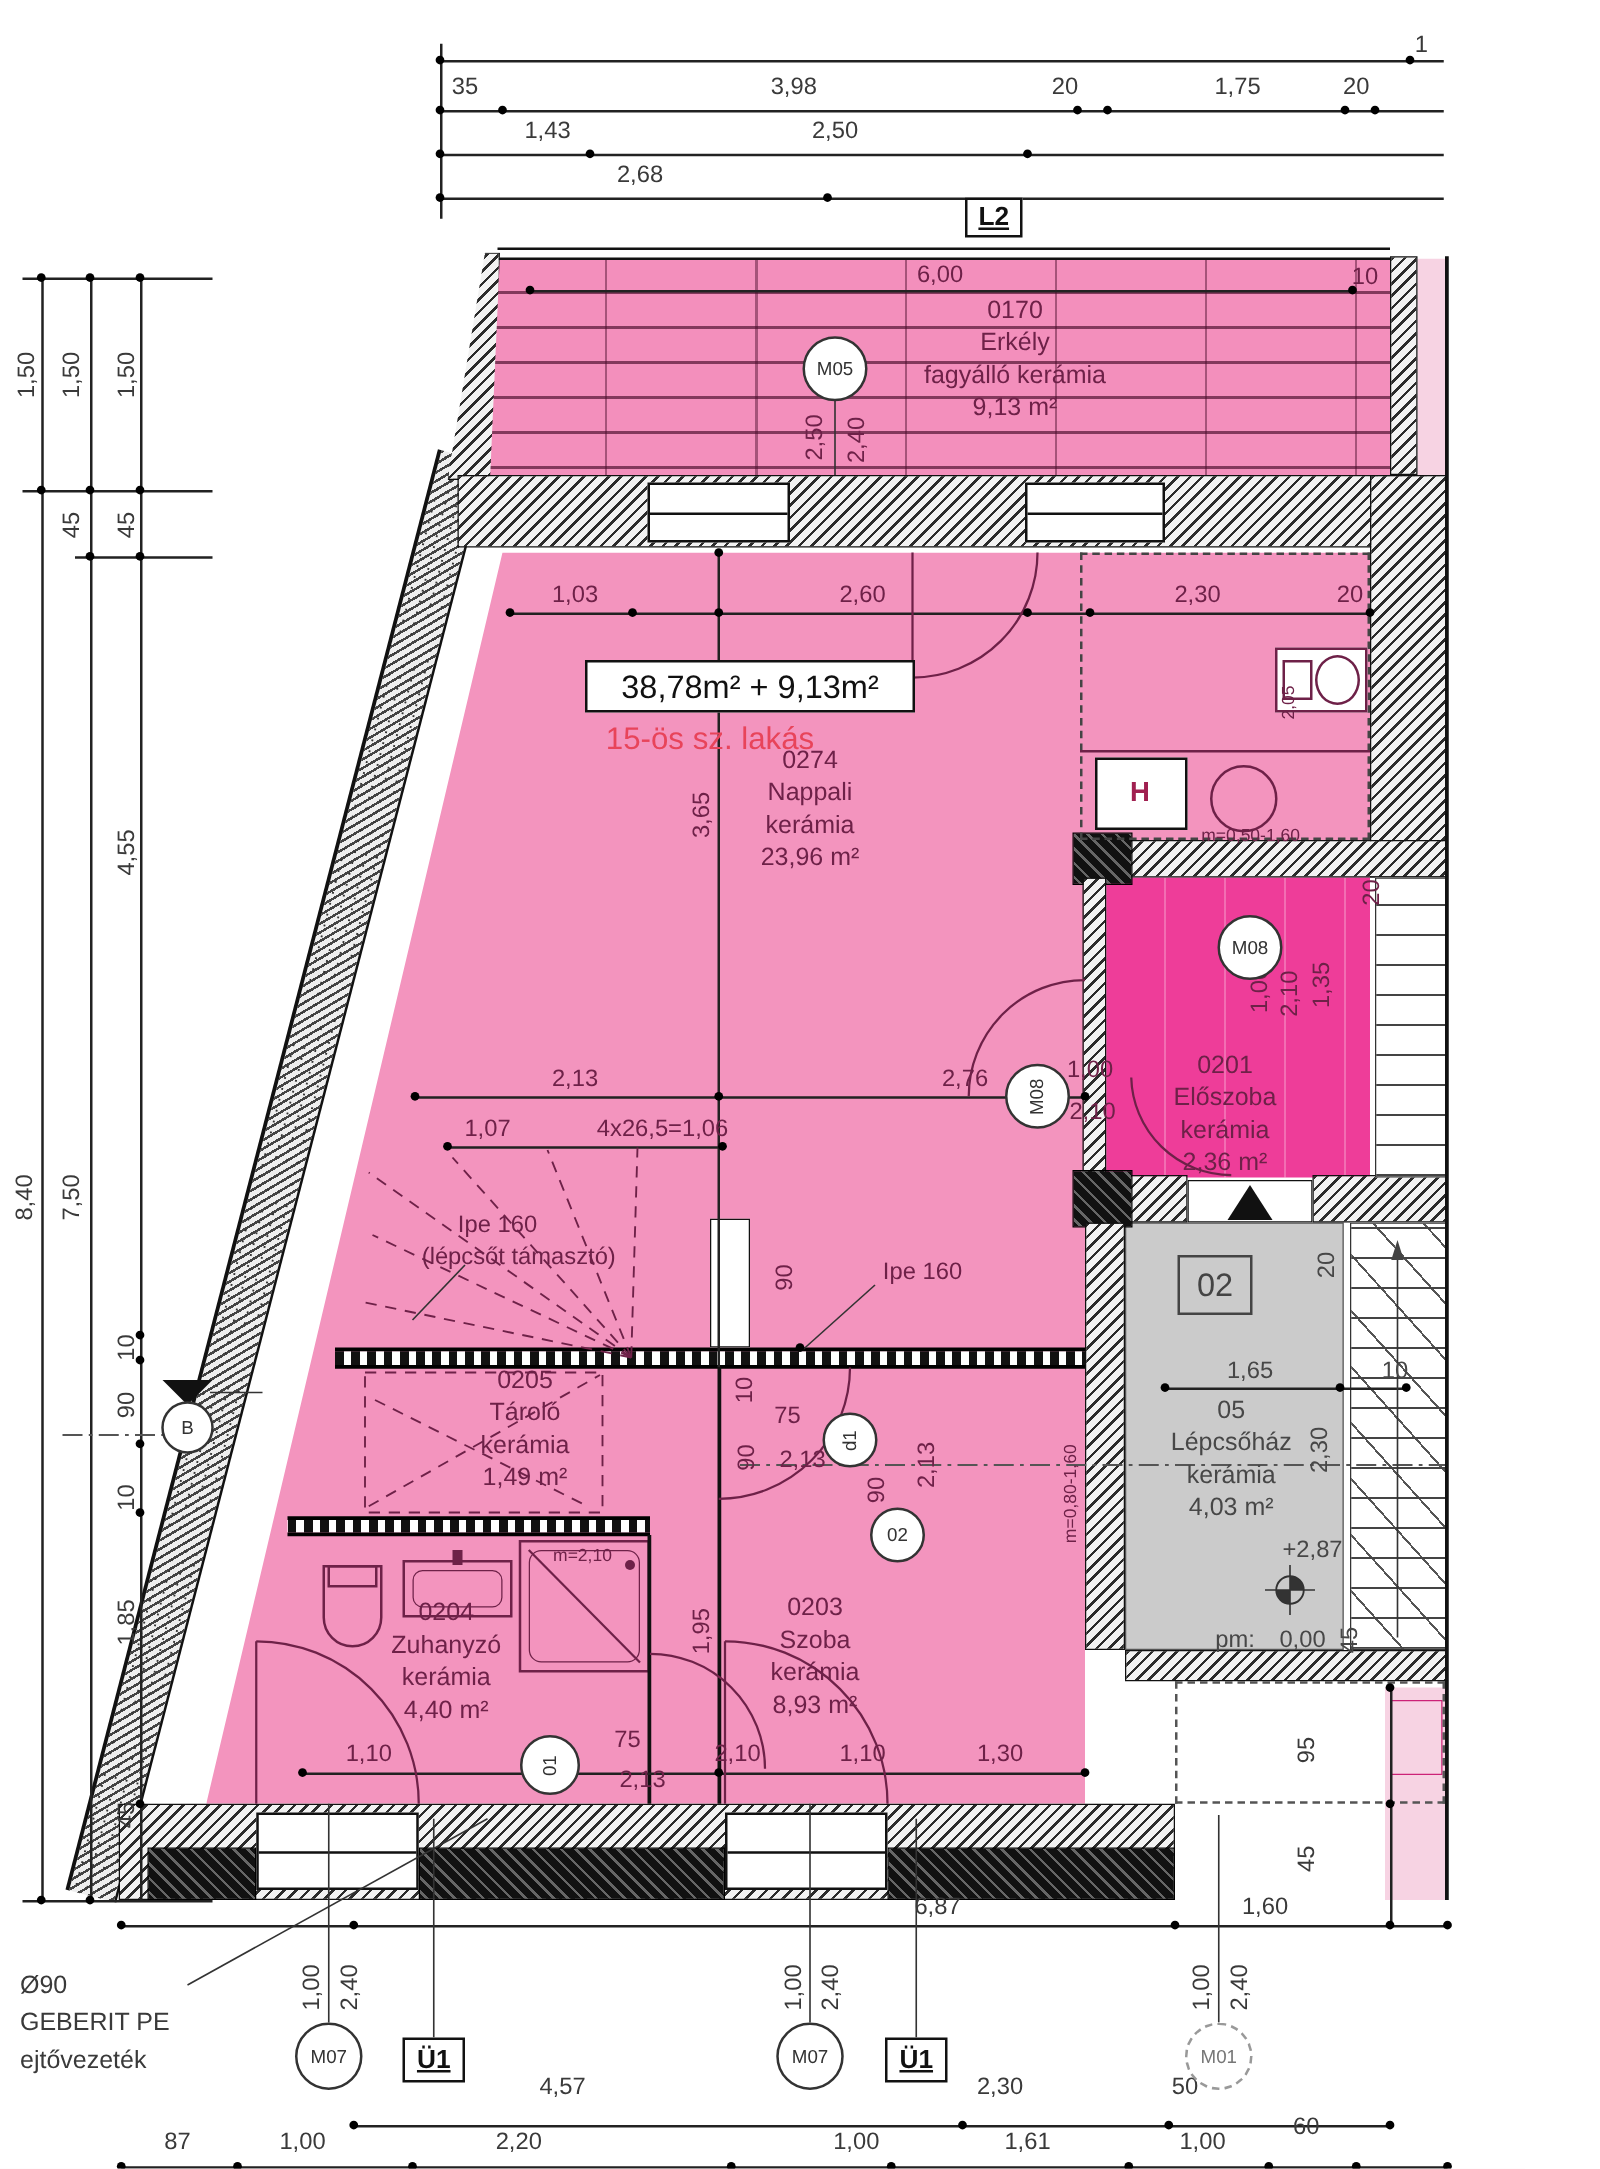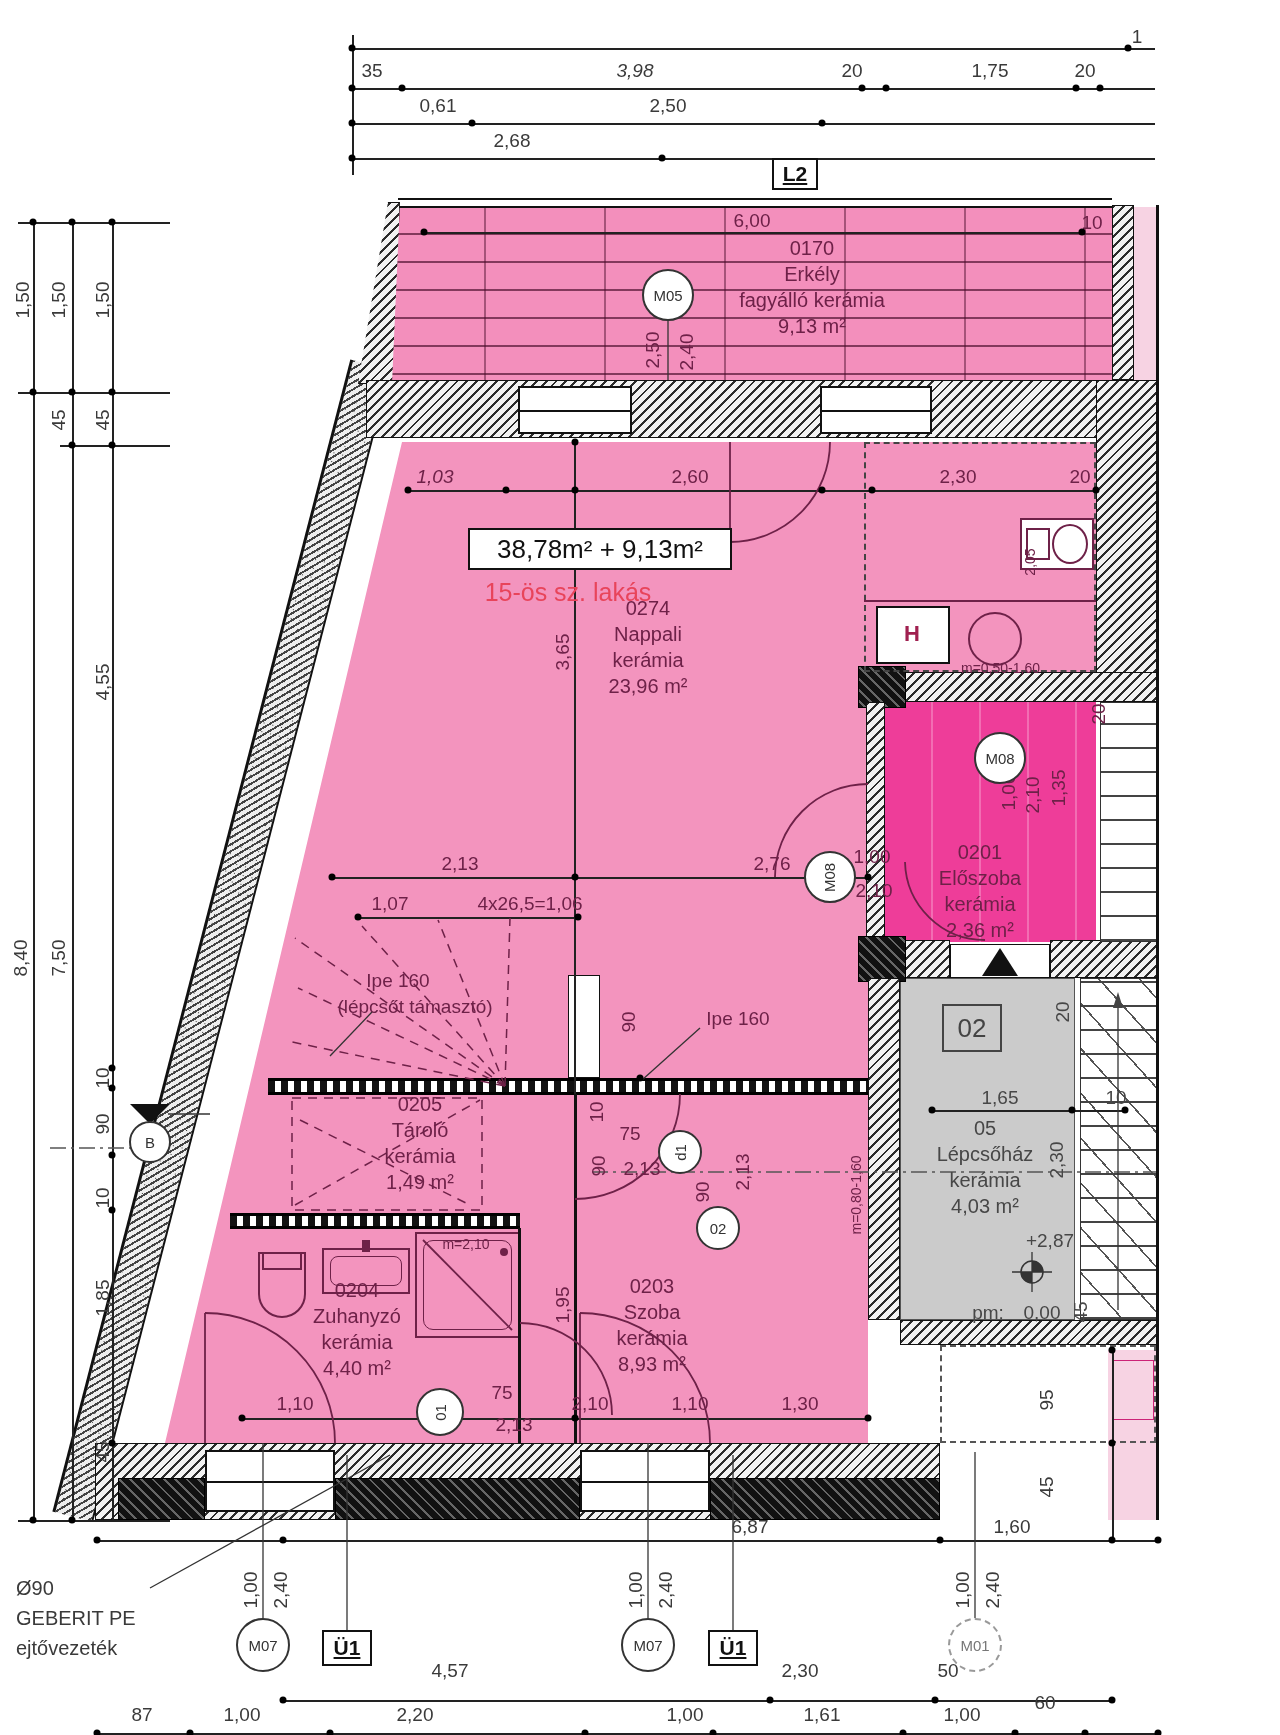--- a/index.html
+++ b/index.html
@@ -209,32 +209,32 @@
       <path d="M1032,1272 L1032,1261 A11,11 0 0 1 1043,1272 Z" fill="#333"></path>
       <path d="M1032,1272 L1032,1283 A11,11 0 0 1 1021,1272 Z" fill="#333"></path>
       <line x1="1012" y1="1272" x2="1052" y2="1272" stroke="#333" stroke-width="1.3"></line>
       <line x1="1032" y1="1252" x2="1032" y2="1292" stroke="#333" stroke-width="1.3"></line>
     </g>
   </svg>
 
   <div id="layer-labels" class="abs" style="left:0;top:0;">
       <span class="lbl d" style="left: 1137px; top: 36px;">1</span>
       <span class="lbl d" style="left: 372px; top: 70px;">35</span>
-      <span class="lbl d" style="left: 635px; top: 70px; font-style: italic;">3,98</span>
+      <span class="lbl d" style="left: 635px; top: 70px;">3,98</span>
       <span class="lbl d" style="left: 852px; top: 70px;">20</span>
       <span class="lbl d" style="left: 990px; top: 70px;">1,75</span>
       <span class="lbl d" style="left: 1085px; top: 70px;">20</span>
-      <span class="lbl d" style="left: 438px; top: 105px;">0,61</span>
+      <span class="lbl d" style="left: 438px; top: 105px;">1,43</span>
       <span class="lbl d" style="left: 668px; top: 105px;">2,50</span>
       <span class="lbl d" style="left: 512px; top: 140px;">2,68</span>
       <span class="lbl p" style="left: 752px; top: 220px;">6,00</span>
       <span class="lbl p" style="left: 1092px; top: 222px;">10</span>
       <span class="lbl p rot" style="left: 652px; top: 350px;">2,50</span>
       <span class="lbl p rot" style="left: 686px; top: 352px;">2,40</span>
-      <span class="lbl p" style="left: 435px; top: 476px; font-style: italic;">1,03</span>
+      <span class="lbl p" style="left: 460px; top: 476px;">1,03</span>
       <span class="lbl p" style="left: 690px; top: 476px;">2,60</span>
       <span class="lbl p" style="left: 958px; top: 476px;">2,30</span>
       <span class="lbl p" style="left: 1080px; top: 476px;">20</span>
       <span class="lbl p rot" style="left: 562px; top: 652px;">3,65</span>
       <span class="lbl ph" style="left: 912px; top: 634px;">H</span>
       <span class="lbl s" style="left: 995px; top: 668px; padding-left: 11px;">m=0,50-1,60</span>
       <span class="lbl s rot" style="left: 1030px; top: 562px;">2,05</span>
       <span class="lbl p" style="left: 460px; top: 863px;">2,13</span>
       <span class="lbl p" style="left: 772px; top: 863px;">2,76</span>
       <span class="lbl p" style="left: 872px; top: 856px;">1,00</span>

